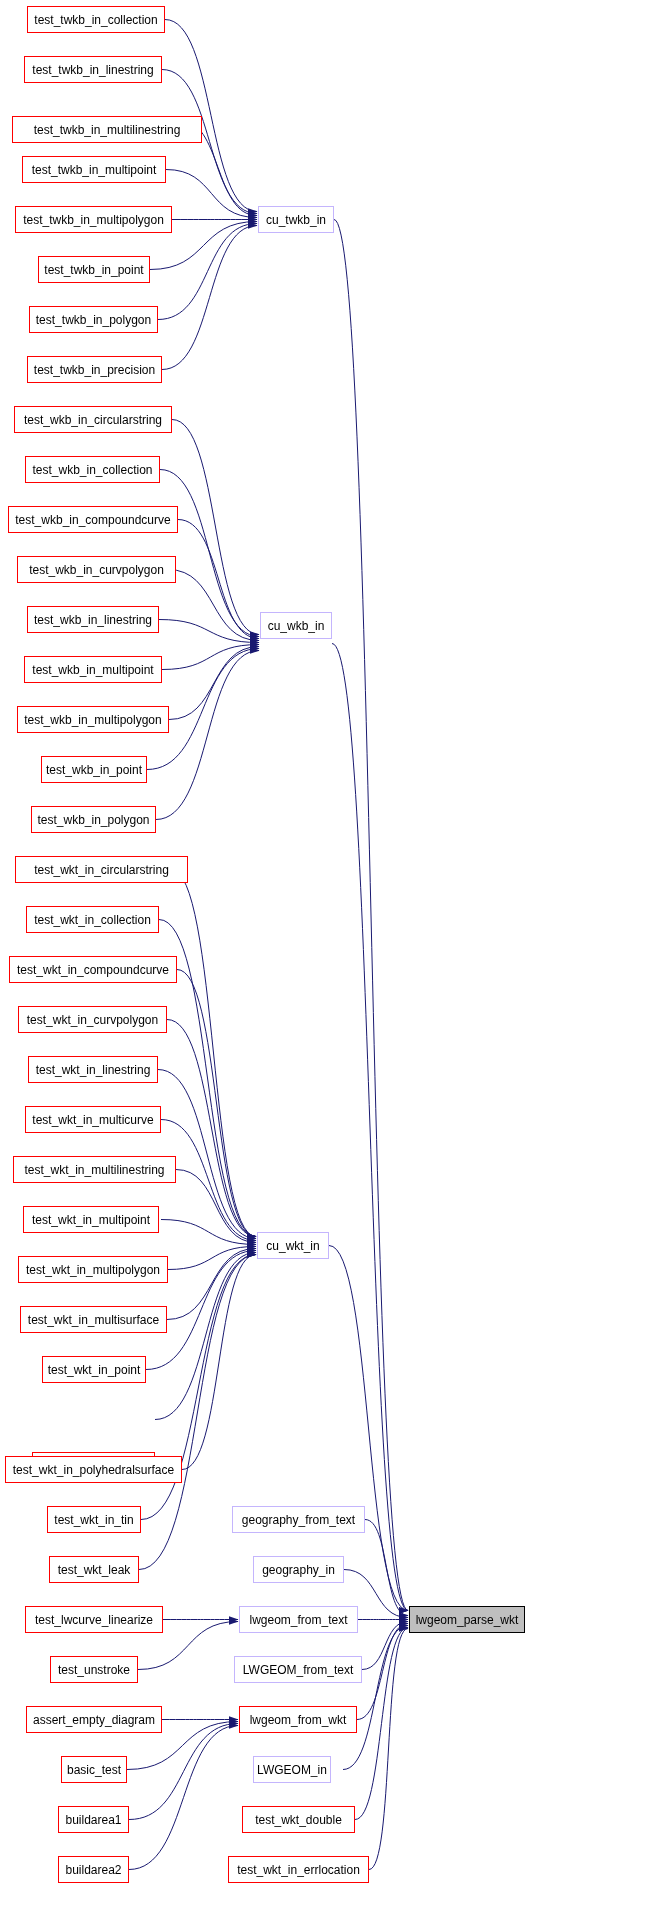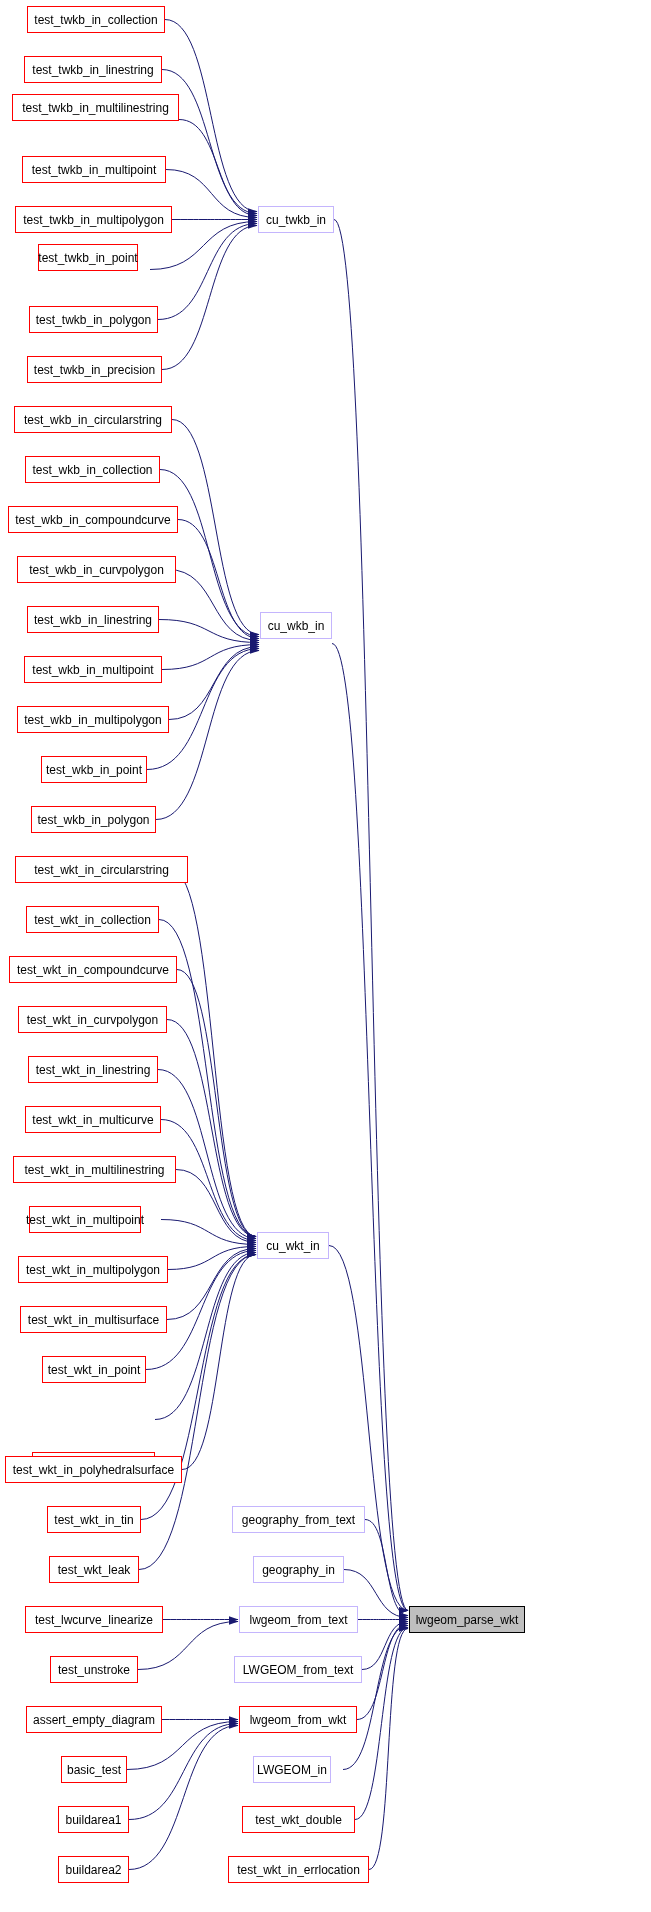--- a/index.html
+++ b/index.html
@@ -91,24 +91,24 @@
       <path d="M163,1619.5 C204.25,1619.5 196.75,1619.5 238,1619.5" class="edge" stroke="#191970" marker-end="url(#arrow)"></path>
       <path d="M138,1669.5 C193,1669.5 183,1621.5 238,1621.5" class="edge" stroke="#191970" marker-end="url(#arrow)"></path>
       <path d="M162,1719.5 C203.8,1719.5 196.2,1719.5 238,1719.5" class="edge" stroke="#191970" marker-end="url(#arrow)"></path>
       <path d="M127,1769.5 C188.05,1769.5 176.95,1721.5 238,1721.5" class="edge" stroke="#191970" marker-end="url(#arrow)"></path>
       <path d="M129,1819.5 C188.95,1819.5 178.05,1723.5 238,1723.5" class="edge" stroke="#191970" marker-end="url(#arrow)"></path>
       <path d="M129,1869.5 C188.95,1869.5 178.05,1725.5 238,1725.5" class="edge" stroke="#191970" marker-end="url(#arrow)"></path>
     </svg>
 
   <div class="node red" id="n-test_twkb_in_collection" style="left:27px;top:6px;width:138px">test_twkb_in_collection</div>
   <div class="node red" id="n-test_twkb_in_linestring" style="left:24px;top:56px;width:138px">test_twkb_in_linestring</div>
-  <div class="node red" id="n-test_twkb_in_multilinestring" style="left:12px;top:94px;width:167px">test_twkb_in_multilinestring</div>
+  <div class="node red" id="n-test_twkb_in_multilinestring" style="left:12px;top:116px;width:190px">test_twkb_in_multilinestring</div>
   <div class="node red" id="n-test_twkb_in_multipoint" style="left:22px;top:156px;width:144px">test_twkb_in_multipoint</div>
   <div class="node red" id="n-test_twkb_in_multipolygon" style="left:15px;top:206px;width:157px">test_twkb_in_multipolygon</div>
-  <div class="node red" id="n-test_twkb_in_point" style="left:38px;top:244px;width:100px">test_twkb_in_point</div>
+  <div class="node red" id="n-test_twkb_in_point" style="left:38px;top:256px;width:112px">test_twkb_in_point</div>
   <div class="node red" id="n-test_twkb_in_polygon" style="left:29px;top:306px;width:129px">test_twkb_in_polygon</div>
   <div class="node red" id="n-test_twkb_in_precision" style="left:27px;top:356px;width:135px">test_twkb_in_precision</div>
   <div class="node" id="n-cu_twkb_in" style="left:258px;top:206px;width:76px">cu_twkb_in</div>
 
   <div class="node red" id="n-test_wkb_in_circularstring" style="left:14px;top:406px;width:158px">test_wkb_in_circularstring</div>
   <div class="node red" id="n-test_wkb_in_collection" style="left:25px;top:456px;width:135px">test_wkb_in_collection</div>
   <div class="node red" id="n-test_wkb_in_compoundcurve" style="left:8px;top:506px;width:170px">test_wkb_in_compoundcurve</div>
   <div class="node red" id="n-test_wkb_in_curvpolygon" style="left:17px;top:556px;width:159px">test_wkb_in_curvpolygon</div>
   <div class="node red" id="n-test_wkb_in_linestring" style="left:27px;top:606px;width:132px">test_wkb_in_linestring</div>
   <div class="node red" id="n-test_wkb_in_multipoint" style="left:24px;top:656px;width:138px">test_wkb_in_multipoint</div>
@@ -117,21 +117,21 @@
   <div class="node red" id="n-test_wkb_in_polygon" style="left:31px;top:806px;width:125px">test_wkb_in_polygon</div>
   <div class="node" id="n-cu_wkb_in" style="left:260px;top:612px;width:72px">cu_wkb_in</div>
 
   <div class="node red" id="n-test_wkt_in_circularstring" style="left:15px;top:856px;width:173px">test_wkt_in_circularstring</div>
   <div class="node red" id="n-test_wkt_in_collection" style="left:26px;top:906px;width:133px">test_wkt_in_collection</div>
   <div class="node red" id="n-test_wkt_in_compoundcurve" style="left:9px;top:956px;width:168px">test_wkt_in_compoundcurve</div>
   <div class="node red" id="n-test_wkt_in_curvpolygon" style="left:18px;top:1006px;width:149px">test_wkt_in_curvpolygon</div>
   <div class="node red" id="n-test_wkt_in_linestring" style="left:28px;top:1056px;width:130px">test_wkt_in_linestring</div>
   <div class="node red" id="n-test_wkt_in_multicurve" style="left:25px;top:1106px;width:136px">test_wkt_in_multicurve</div>
   <div class="node red" id="n-test_wkt_in_multilinestring" style="left:13px;top:1156px;width:163px">test_wkt_in_multilinestring</div>
-  <div class="node red" id="n-test_wkt_in_multipoint" style="left:29px;top:1206px;width:112px">test_wkt_in_multipoint</div>
+  <div class="node red" id="n-test_wkt_in_multipoint" style="left:23px;top:1206px;width:136px">test_wkt_in_multipoint</div>
   <div class="node red" id="n-test_wkt_in_multipolygon" style="left:18px;top:1256px;width:150px">test_wkt_in_multipolygon</div>
   <div class="node red" id="n-test_wkt_in_multisurface" style="left:20px;top:1306px;width:147px">test_wkt_in_multisurface</div>
   <div class="node red" id="n-test_wkt_in_point" style="left:42px;top:1356px;width:104px">test_wkt_in_point</div>
   <div class="node red" id="n-test_wkt_in_polygon" style="left:32px;top:1452px;width:123px">test_wkt_in_polygon</div>
   <div class="node red" id="n-test_wkt_in_polyhedralsurface" style="left:5px;top:1456px;width:177px">test_wkt_in_polyhedralsurface</div>
   <div class="node red" id="n-test_wkt_in_tin" style="left:47px;top:1506px;width:94px">test_wkt_in_tin</div>
   <div class="node red" id="n-test_wkt_leak" style="left:49px;top:1556px;width:90px">test_wkt_leak</div>
   <div class="node" id="n-cu_wkt_in" style="left:257px;top:1232px;width:72px">cu_wkt_in</div>
 
   <div class="node red" id="n-test_lwcurve_linearize" style="left:25px;top:1606px;width:138px">test_lwcurve_linearize</div>

